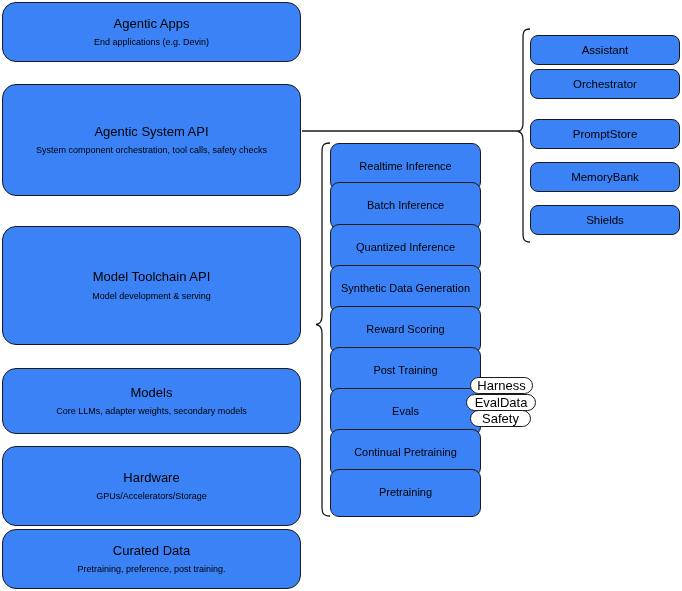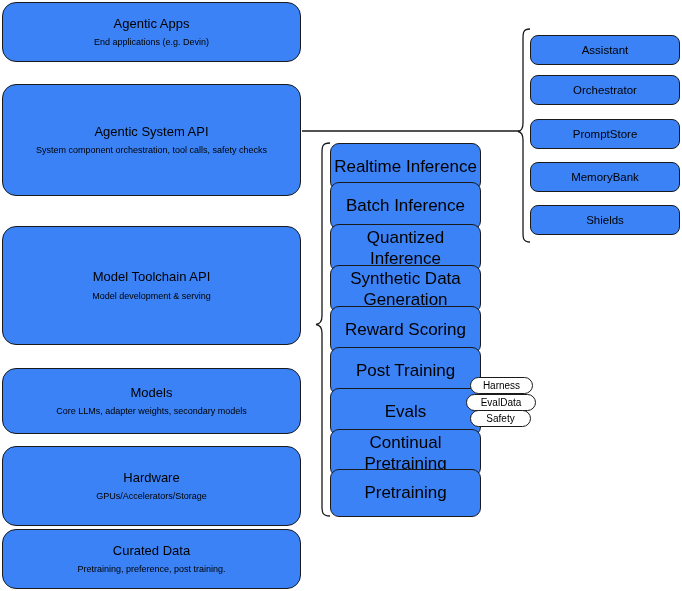--- a/index.html
+++ b/index.html
@@ -47,41 +47,41 @@
     font-size: 9px;
     color: #000;
     margin-top: 5px;
   }
   
   .mid {
     left: 330px;
     width: 151px;
     height: 48px;
     border-radius: 9px;
-    font-size: 17px;
+    font-size: 11px;
   }
   
   .right {
     left: 530px;
     width: 150px;
     height: 30px;
     border-radius: 8px;
     font-size: 11.5px;
   }
   
   .pill {
     position: absolute;
     box-sizing: border-box;
     border: 1.3px solid #1a1a1a;
     background: #ffffff;
     border-radius: 999px;
     display: flex;
     align-items: center;
     justify-content: center;
-    font-size: 10px;
+    font-size: 13px;
     height: 17px;
     z-index: 6;
   }
   svg.links {
     position: absolute;
     left: 0; top: 0;
     width: 682px;
     height: 591px;
     pointer-events: none;
     z-index: 1;
@@ -179,21 +179,21 @@
   <div class="pill" style="left:466px; top:394px; width:70px;">
     <span>EvalData</span>
   </div>
   <div class="pill" style="left:470px; top:410px; width:61px;">
     <span>Safety</span>
   </div>
 
   <div class="node right" style="top:35px;">
     <span>Assistant</span>
   </div>
-  <div class="node right" style="top:75px;">
+  <div class="node right" style="top:69px;">
     <span>Orchestrator</span>
   </div>
   <div class="node right" style="top:119px;">
     <span>PromptStore</span>
   </div>
   <div class="node right" style="top:205px;">
     <span>Shields</span>
   </div>
   <div class="node right" style="top:162px;">
     <span>MemoryBank</span>

